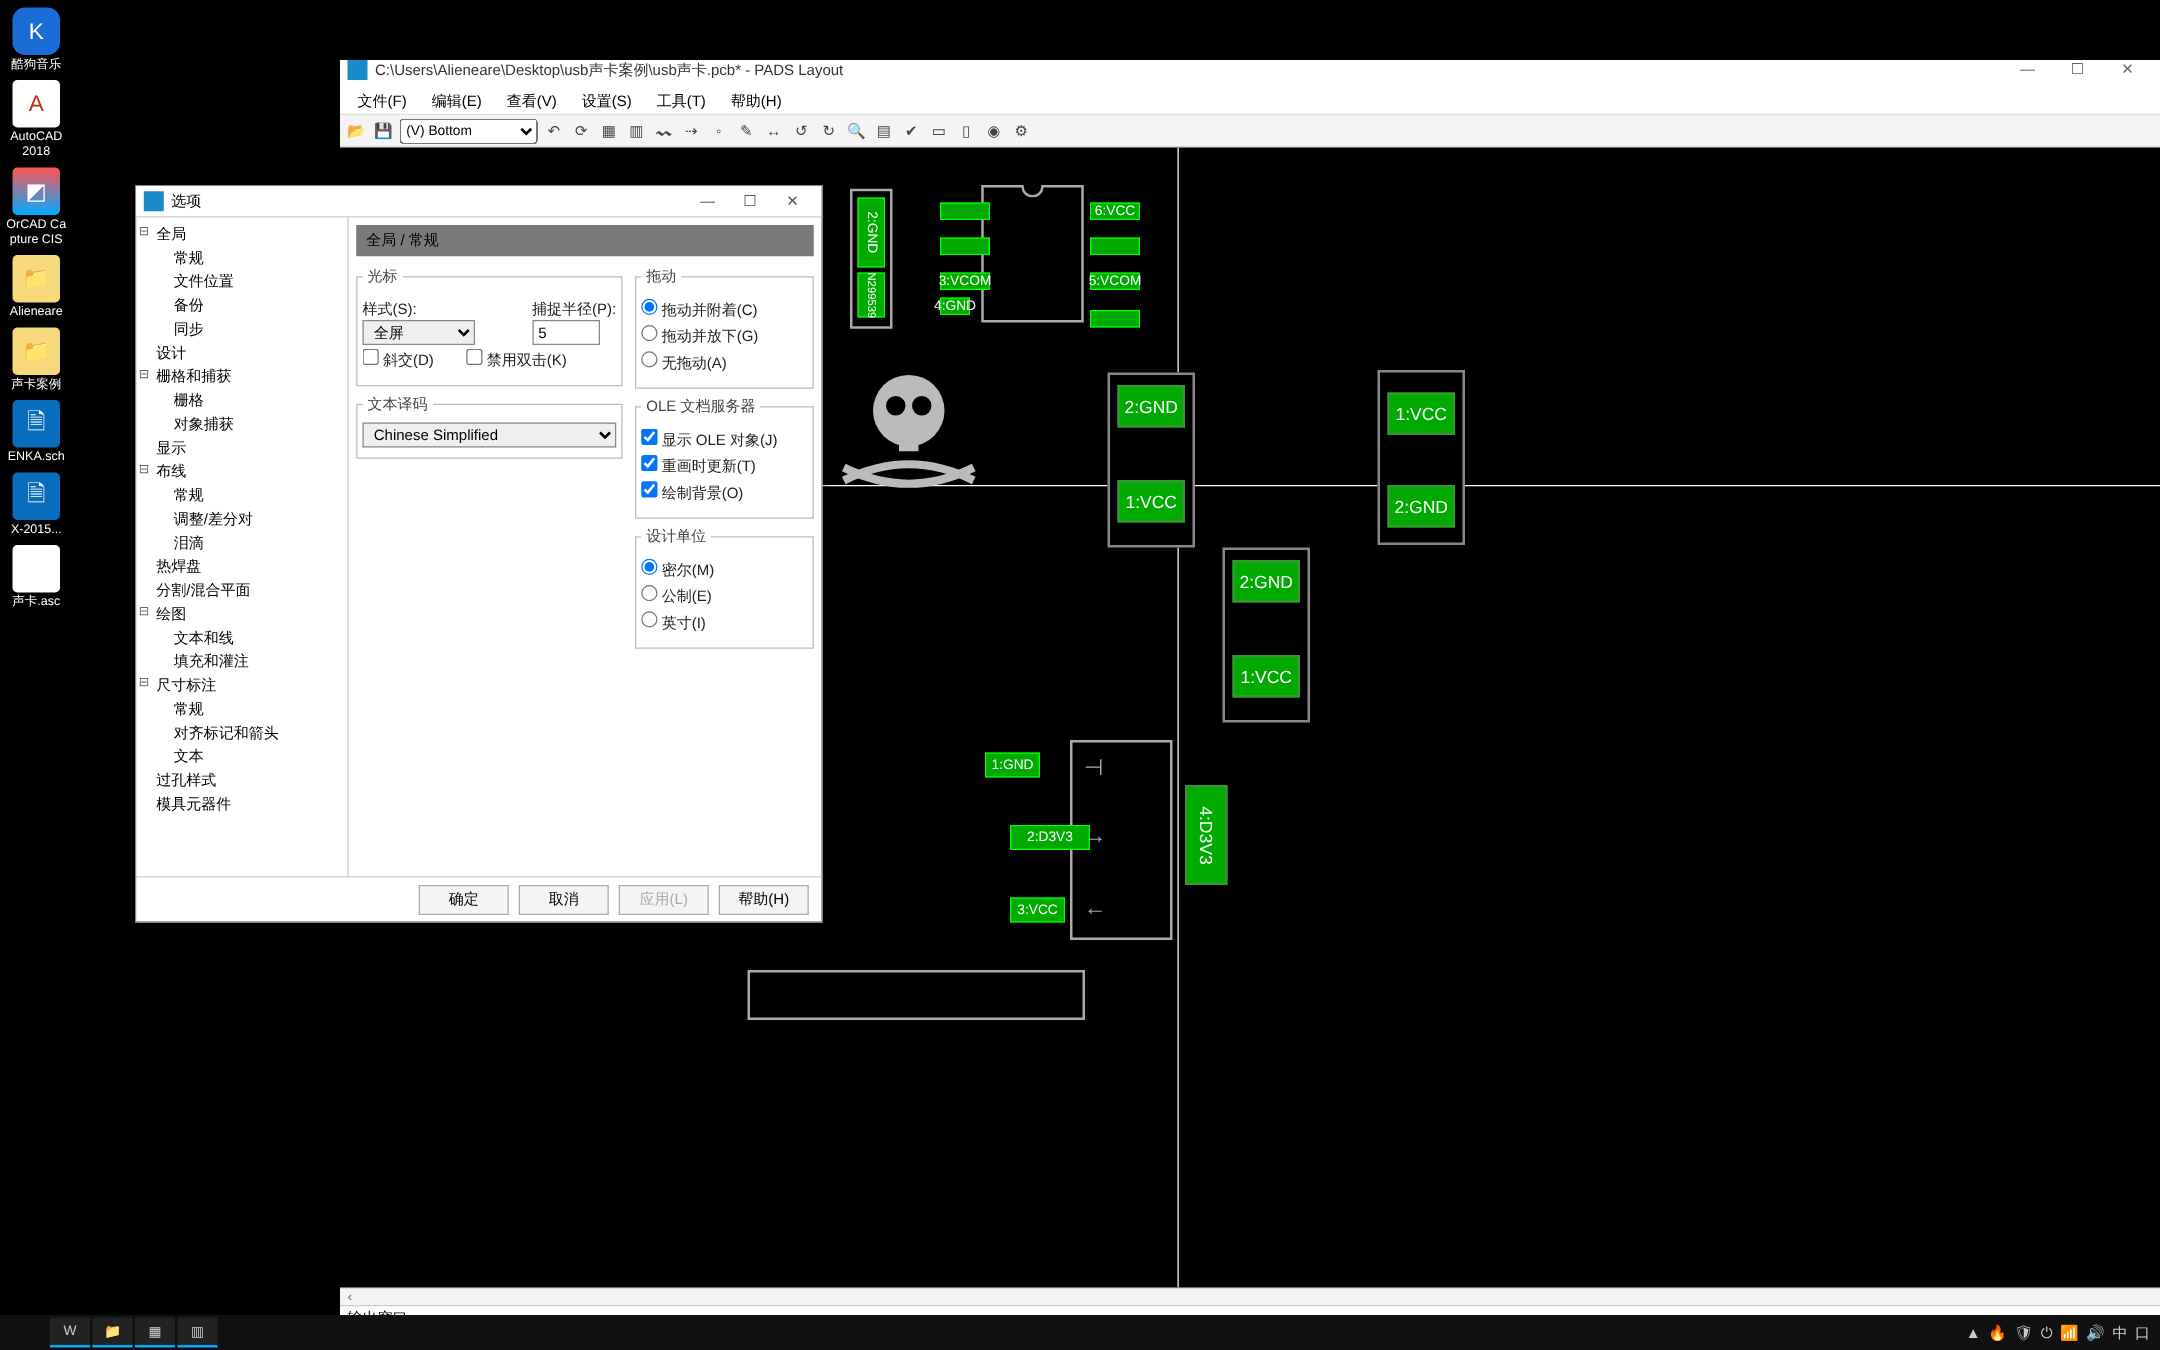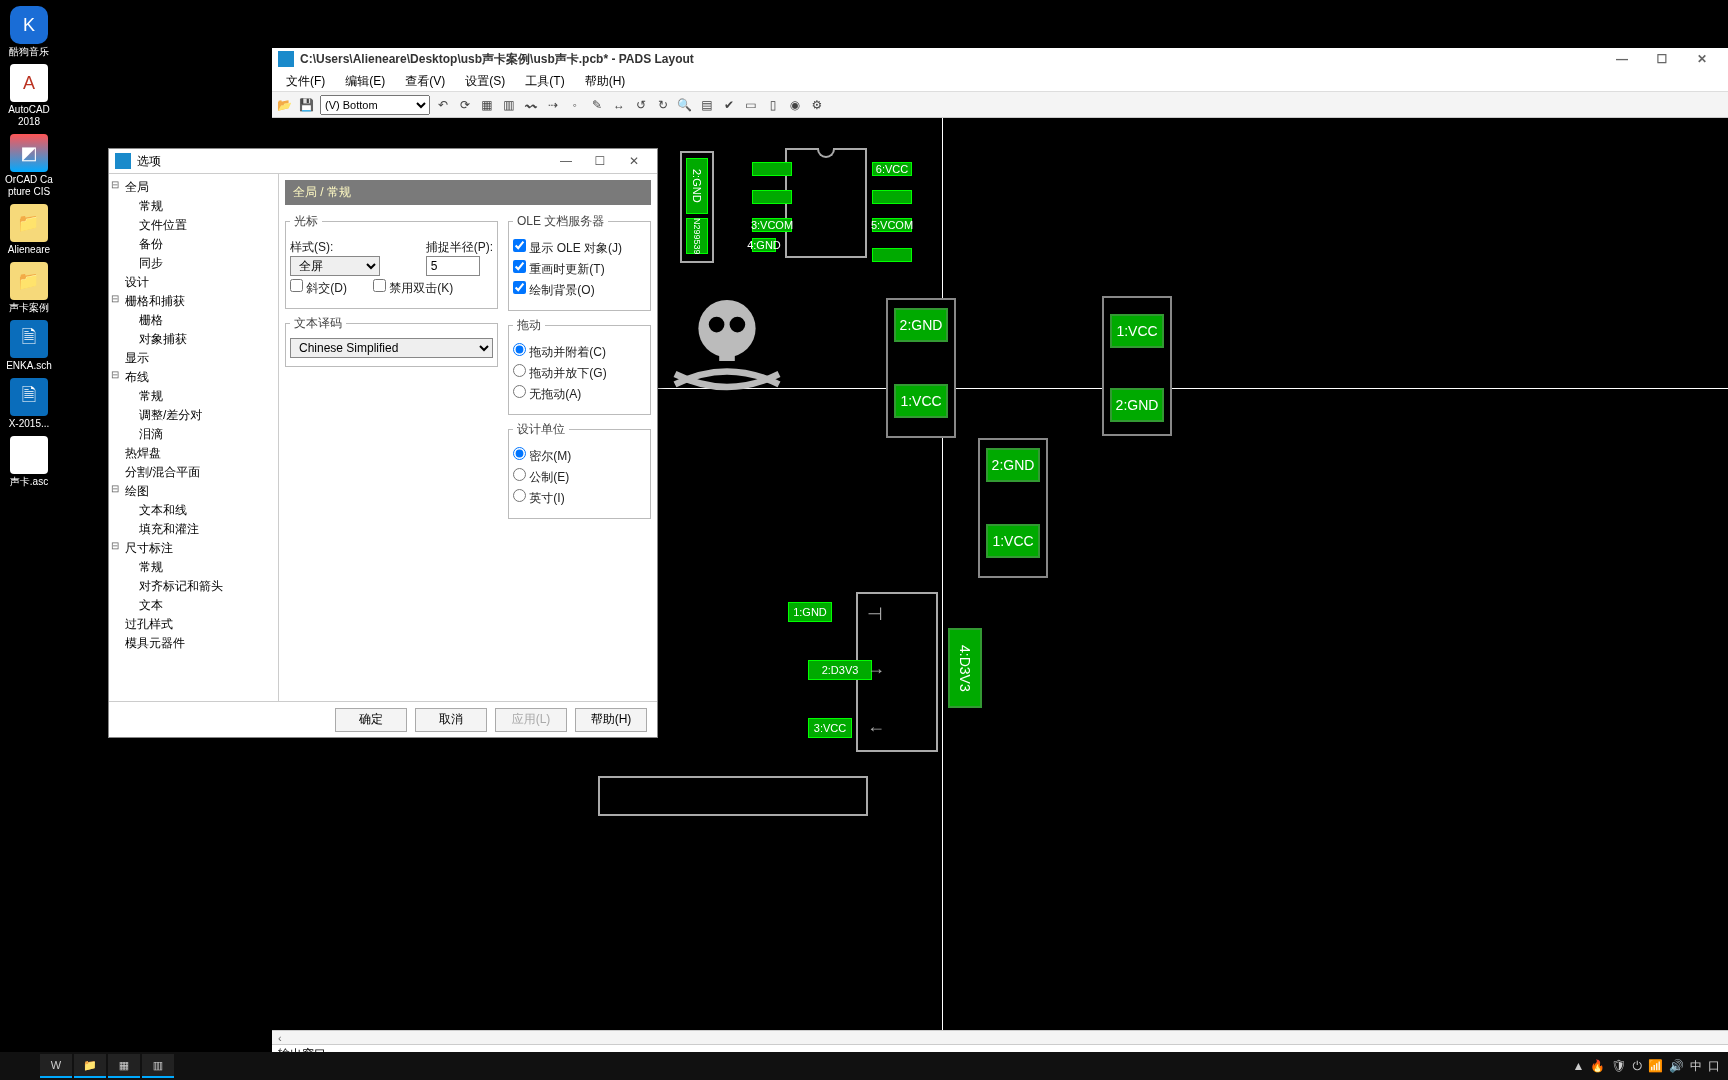--- a/index.html
+++ b/index.html
@@ -12,21 +12,21 @@
 .dicon .lbl { font-size: 10px; line-height: 12px; word-break: break-all; }
 .dicon.kugou .ibox { background: #1a6dd6; color:#fff; border-radius: 10px;}
 .dicon.acad .ibox { background: #fff; color:#b32; }
 .dicon.orcad .ibox { background: linear-gradient(#f55,#0af); }
 .dicon.folder .ibox { background: #f6d97a; }
 .dicon.sch .ibox { background: #0a6dbb; }
 .dicon.txt .ibox { background: #fff; }
 
 
 .appwin { position: absolute; left: 272px; top: 48px; right: 0; bottom: 0; background: #fff; display: flex; flex-direction: column; }
-.titlebar { height: 22px; background: #fff; display: flex; align-items: center; padding: 0 6px; color: #333; font-weight: bold; }
+.titlebar { height: 22px; background: #fff; display: flex; padding: 0 6px; color: #333; }
 .titlebar .ticon { width: 16px; height: 16px; background: #1a8acb; margin-right: 6px; }
 .titlebar .spacer { flex: 1; }
 .titlebar .wbtn { width: 40px; text-align: center; color: #666; }
 .menubar { height: 22px; background: #fff; border-bottom: 1px solid #ddd; display: flex; padding-left: 4px; }
 .menubar span { padding: 3px 10px; }
 .toolbar { height: 26px; background: #f4f4f4; border-bottom: 1px solid #ccc; display: flex; align-items: center; padding: 0 4px; gap: 4px; }
 .toolbar .tbtn { width: 18px; height: 18px; display:flex; align-items:center; justify-content:center; color:#444; }
 .toolbar select { font-size: 11px; height: 20px; width: 110px; }
 .canvas { flex: 1; background: #000; position: relative; overflow: hidden; }
 .cross-v { position:absolute; left: 670px; top:0; bottom:0; width:1px; background:#fff; }
@@ -53,21 +53,21 @@
 .dlg-title .spacer { flex:1; }
 .dlg-title .wb { width: 34px; text-align:center; color:#555; }
 .dlg-body { flex:1; display:flex; border-top:1px solid #ccc; }
 .tree { width: 170px; border-right:1px solid #ccc; padding: 4px 2px; overflow:auto; }
 .tree ul { list-style:none; }
 .tree li { padding: 1px 0 1px 14px; position:relative; }
 .tree li.parent::before { content:"⊟"; position:absolute; left:0; top:1px; font-size:10px; color:#666;}
 .tree li.leaf { padding-left: 28px; }
 .tree li span { cursor:default; }
 .pane { flex:1; padding: 6px; }
-.pane-hdr { background: #7a7a7a; color:#fef9c3; padding: 4px 8px; margin-bottom:8px; }
+.pane-hdr { background: #7a7a7a; color:#000000; padding: 4px 8px; margin-bottom:8px; }
 .groups { display:flex; gap: 10px; }
 .col { flex:1; }
 fieldset { border:1px solid #bbb; margin-bottom:6px; padding: 6px 4px 8px; }
 legend { padding: 0 4px; color:#444; }
 .row { display:flex; align-items:center; gap:6px; margin:3px 0; }
 label { color:#222; }
 input[type=text], select.fld { border:1px solid #888; height:20px; padding:0 4px; font-size:12px; }
 .dlg-btns { height: 36px; border-top:1px solid #ccc; display:flex; justify-content:flex-end; align-items:center; gap:8px; padding-right:10px; }
 .dlg-btns button { width: 72px; height:24px; background:#f4f4f4; border:1px solid #aaa; }
 .dlg-btns button:disabled { color:#aaa; }
@@ -279,41 +279,41 @@
               <label style="margin-left:20px"><input type="checkbox" style=""> <span>禁用双击(K)</span></label>
             </div>
           </fieldset>
           <fieldset>
             <legend>文本译码</legend>
             <select class="fld" style="width:203px"><option>Chinese Simplified</option></select>
           </fieldset>
         </div>
         <div class="col">
           <fieldset>
+            <legend>拖动</legend>
+            <div class="row">
+                <label><input type="radio" name="drag" checked="" style=""> <span>拖动并附着(C)</span></label>
+              </div>
+            <div class="row">
+                <label><input type="radio" name="drag" style=""> <span>拖动并放下(G)</span></label>
+              </div>
+            <div class="row">
+                <label><input type="radio" name="drag" style=""> <span>无拖动(A)</span></label>
+              </div>
+          </fieldset>
+          <fieldset>
             <legend>OLE 文档服务器</legend>
             <div class="row">
                 <label><input type="checkbox" checked="" style=""> <span>显示 OLE 对象(J)</span></label>
               </div>
             <div class="row">
                 <label><input type="checkbox" checked="" style=""> <span>重画时更新(T)</span></label>
               </div>
             <div class="row">
                 <label><input type="checkbox" checked="" style=""> <span>绘制背景(O)</span></label>
-              </div>
-          </fieldset>
-          <fieldset>
-            <legend>拖动</legend>
-            <div class="row">
-                <label><input type="radio" name="drag" checked="" style=""> <span>拖动并附着(C)</span></label>
-              </div>
-            <div class="row">
-                <label><input type="radio" name="drag" style=""> <span>拖动并放下(G)</span></label>
-              </div>
-            <div class="row">
-                <label><input type="radio" name="drag" style=""> <span>无拖动(A)</span></label>
               </div>
           </fieldset>
           <fieldset>
             <legend>设计单位</legend>
             <div class="row">
                 <label><input type="radio" name="unit" checked="" style=""> <span>密尔(M)</span></label>
               </div>
             <div class="row">
                 <label><input type="radio" name="unit" style=""> <span>公制(E)</span></label>
               </div>

